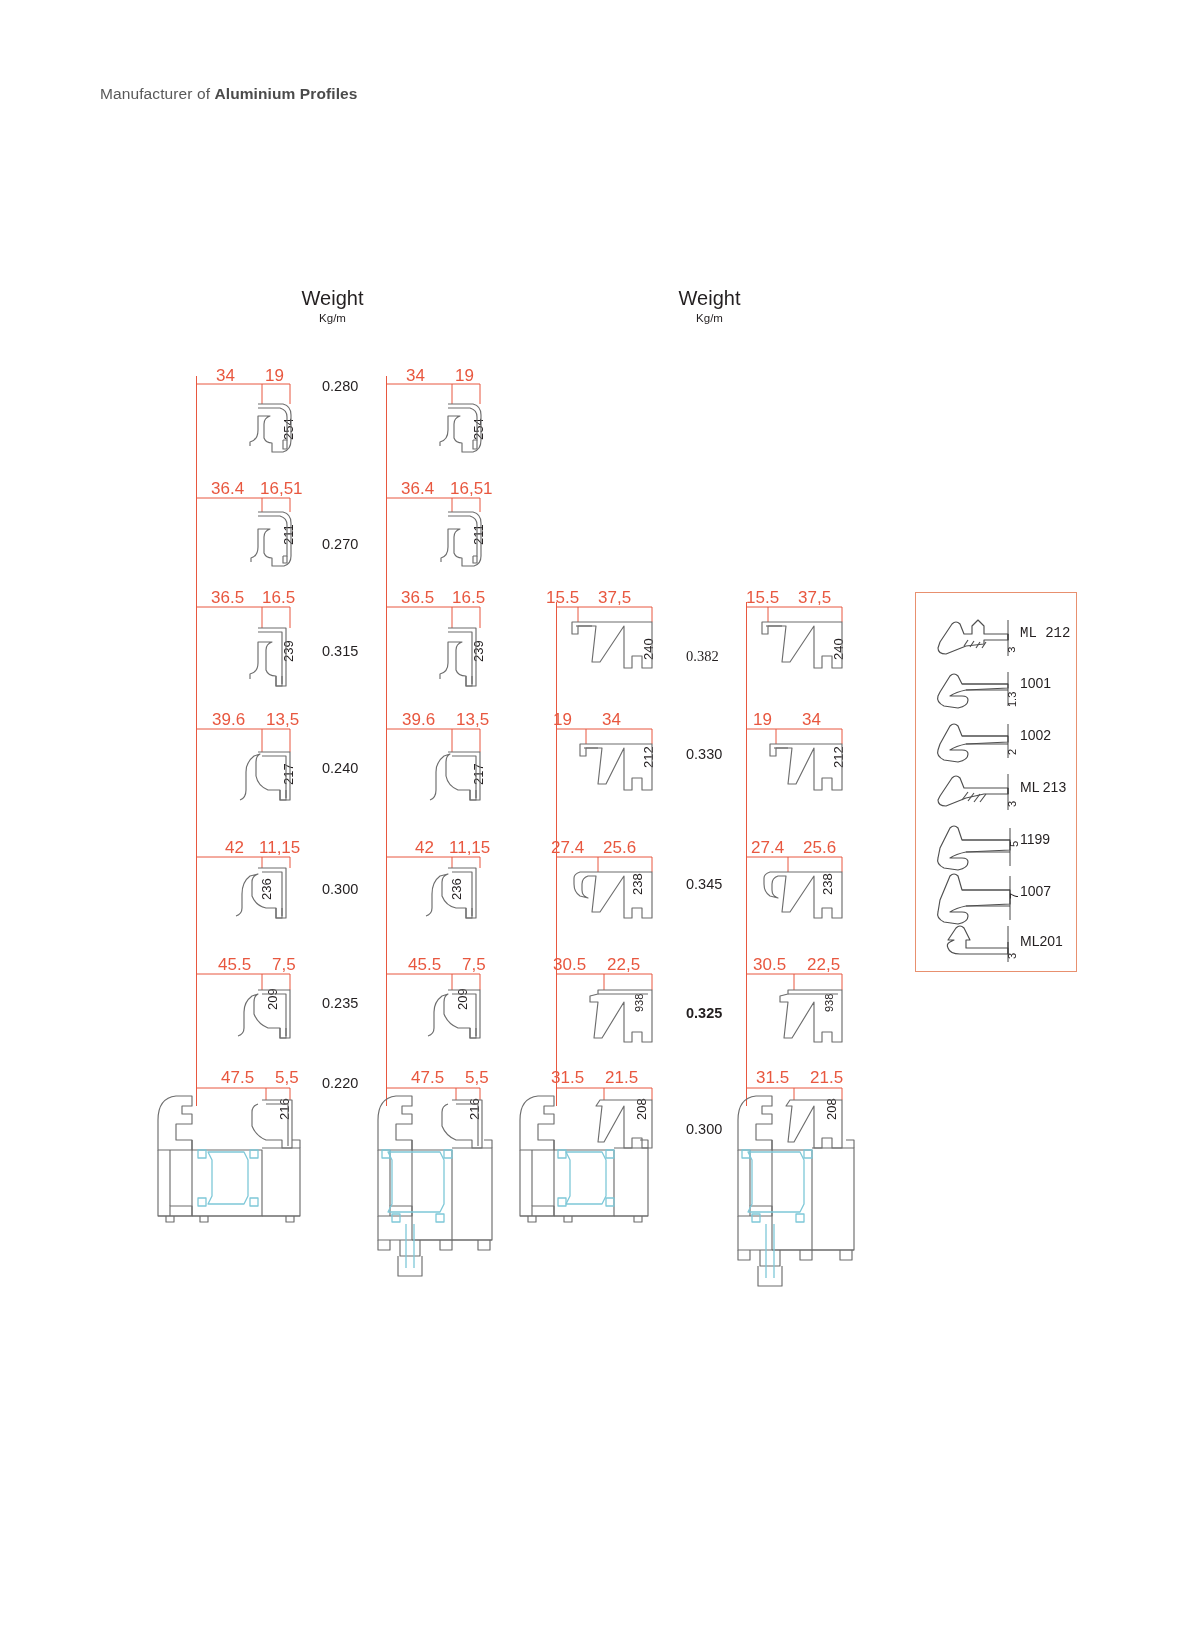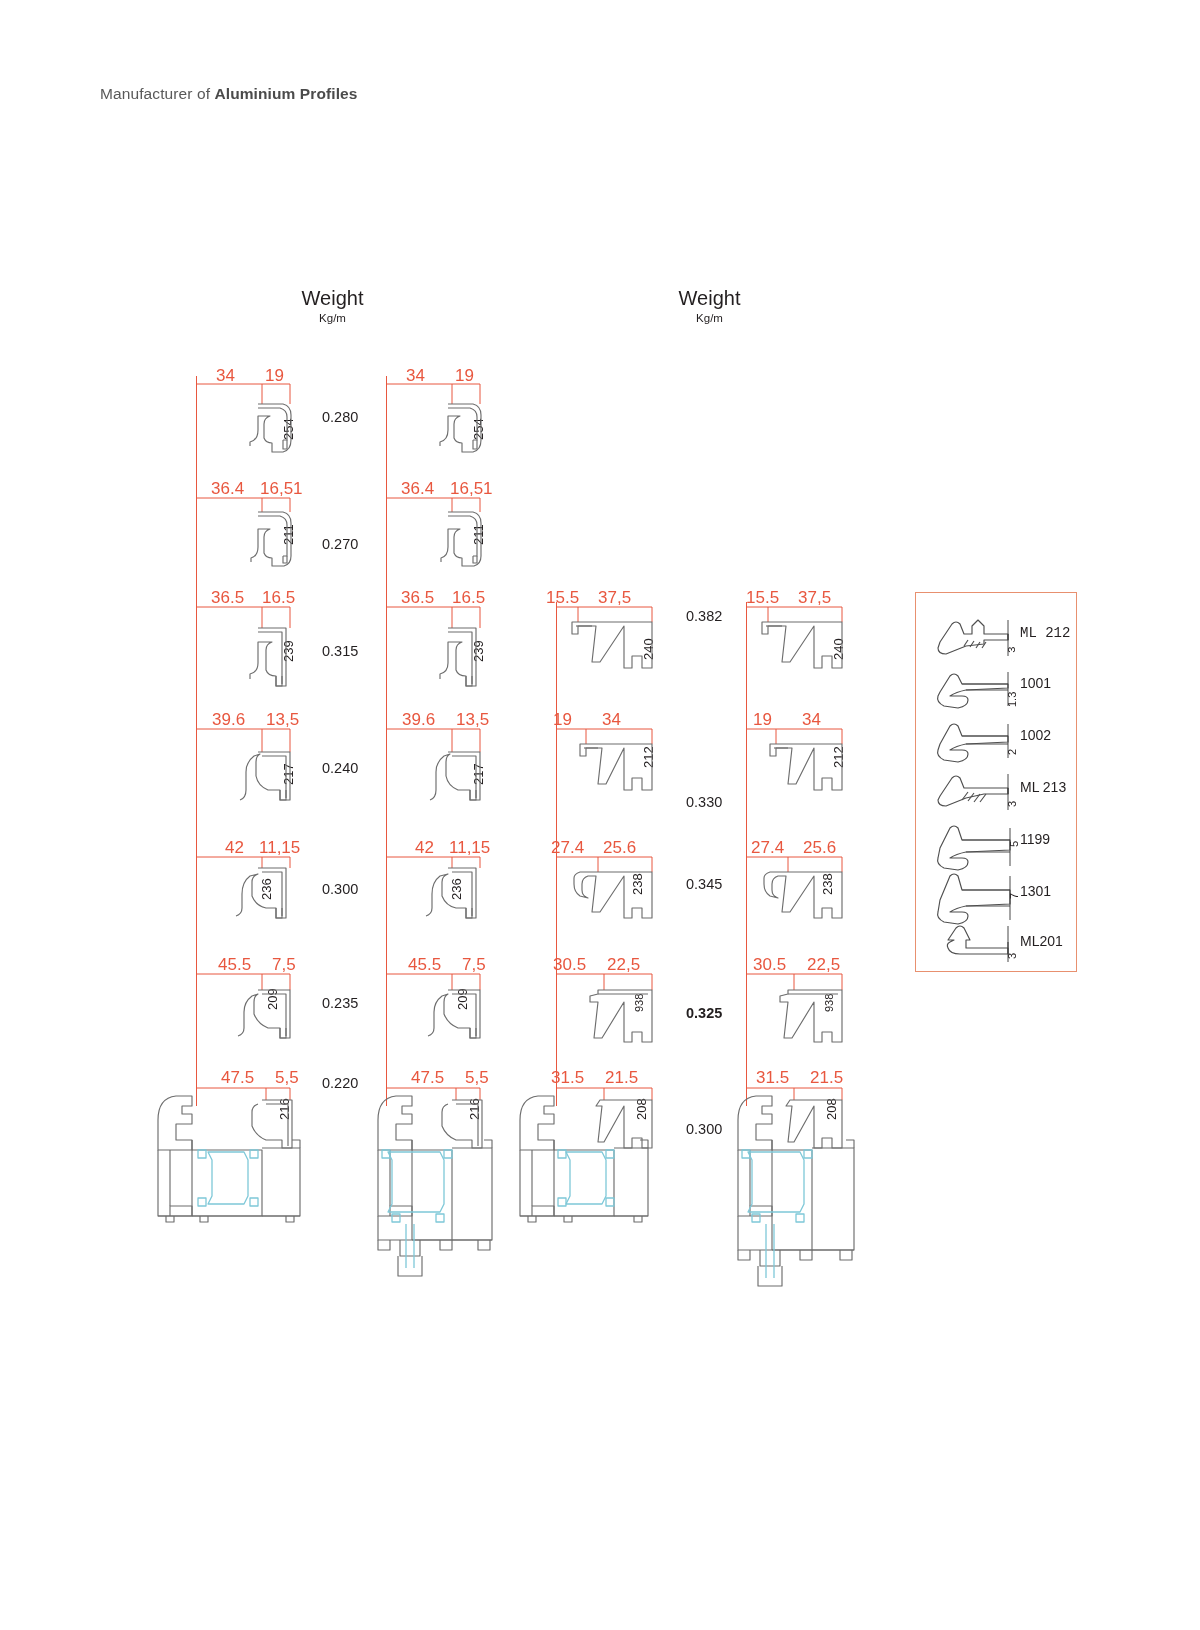--- a/index.html
+++ b/index.html
@@ -188,30 +188,30 @@
   <div class="code" style="left:820px;top:895px;">238</div>
 
   <div class="dim" style="left:753px;top:955px;">30.5</div>
   <div class="dim" style="left:807px;top:955px;">22,5</div>
   <div class="code tiny" style="left:823px;top:1012px;">938</div>
 
   <div class="dim" style="left:756px;top:1068px;">31.5</div>
   <div class="dim" style="left:810px;top:1068px;">21.5</div>
   <div class="code" style="left:824px;top:1120px;">208</div>
 
-  <div class="wv" style="left:322px;top:409px;">0.280</div>
+  <div class="wv" style="left:322px;top:378px;">0.280</div>
   <div class="wv" style="left:322px;top:536px;">0.270</div>
   <div class="wv" style="left:322px;top:643px;">0.315</div>
   <div class="wv" style="left:322px;top:760px;">0.240</div>
   <div class="wv" style="left:322px;top:881px;">0.300</div>
   <div class="wv" style="left:322px;top:995px;">0.235</div>
   <div class="wv" style="left:322px;top:1075px;">0.220</div>
 
-  <div class="wv" style="left:686px;top:608px;">0.382</div>
-  <div class="wv" style="left:686px;top:746px;margin-top:48px;">0.330</div>
+  <div class="wv" style="left:686px;top:648px;font-family:Liberation Serif, serif;">0.382</div>
+  <div class="wv" style="left:686px;top:746px;">0.330</div>
   <div class="wv" style="left:686px;top:876px;">0.345</div>
   <div class="wv" style="left:686px;top:1005px;font-weight:bold;">0.325</div>
   <div class="wv" style="left:686px;top:1121px;">0.300</div>
 
   <svg class="layer" viewBox="0 0 1200 1630">
     <defs>
       <g id="gasket-beadA">
 
         <path d="M0,0 L58,0 Q70,2 72,14 L72,44 L64,44 L64,52 L56,52 L56,44 L20,44
                  Q8,44 4,34 L4,14 Z" fill="none" stroke="#6d6d6d" stroke-width="1.1"></path>
@@ -600,21 +600,21 @@
     </div>
     <div class="legend-row" style="top:174px;">
       <span class="legend-label">ML 213</span>
       <span class="legend-thk" style="left:90px;top:40px;">3</span>
     </div>
     <div class="legend-row" style="top:226px;">
       <span class="legend-label">1199</span>
       <span class="legend-thk" style="left:92px;top:28px;">5</span>
     </div>
     <div class="legend-row" style="top:278px;">
-      <span class="legend-label">1301</span>
+      <span class="legend-label">1007</span>
       <span class="legend-thk" style="left:92px;top:28px;">7</span>
     </div>
     <div class="legend-row" style="top:328px;">
       <span class="legend-label">ML201</span>
       <span class="legend-thk" style="left:90px;top:38px;">3</span>
     </div>
   </div>
 
 </div>
 

